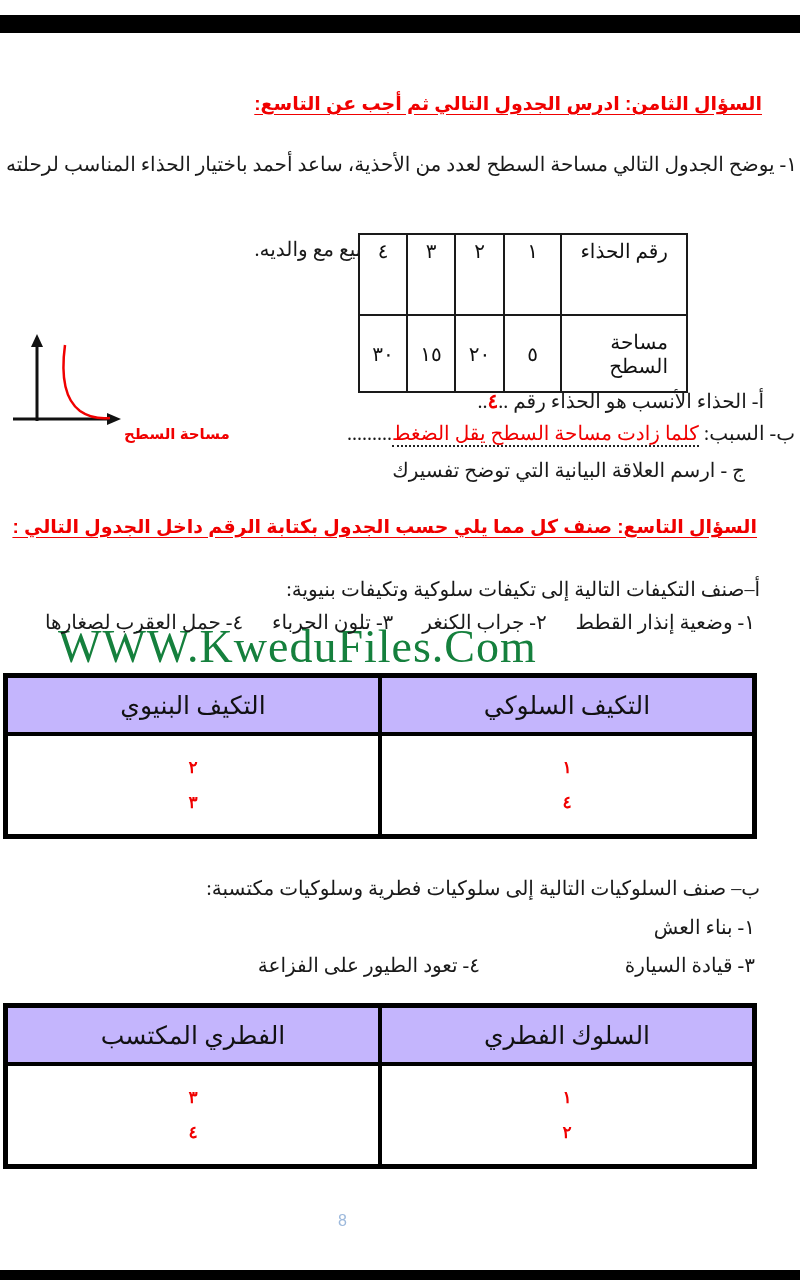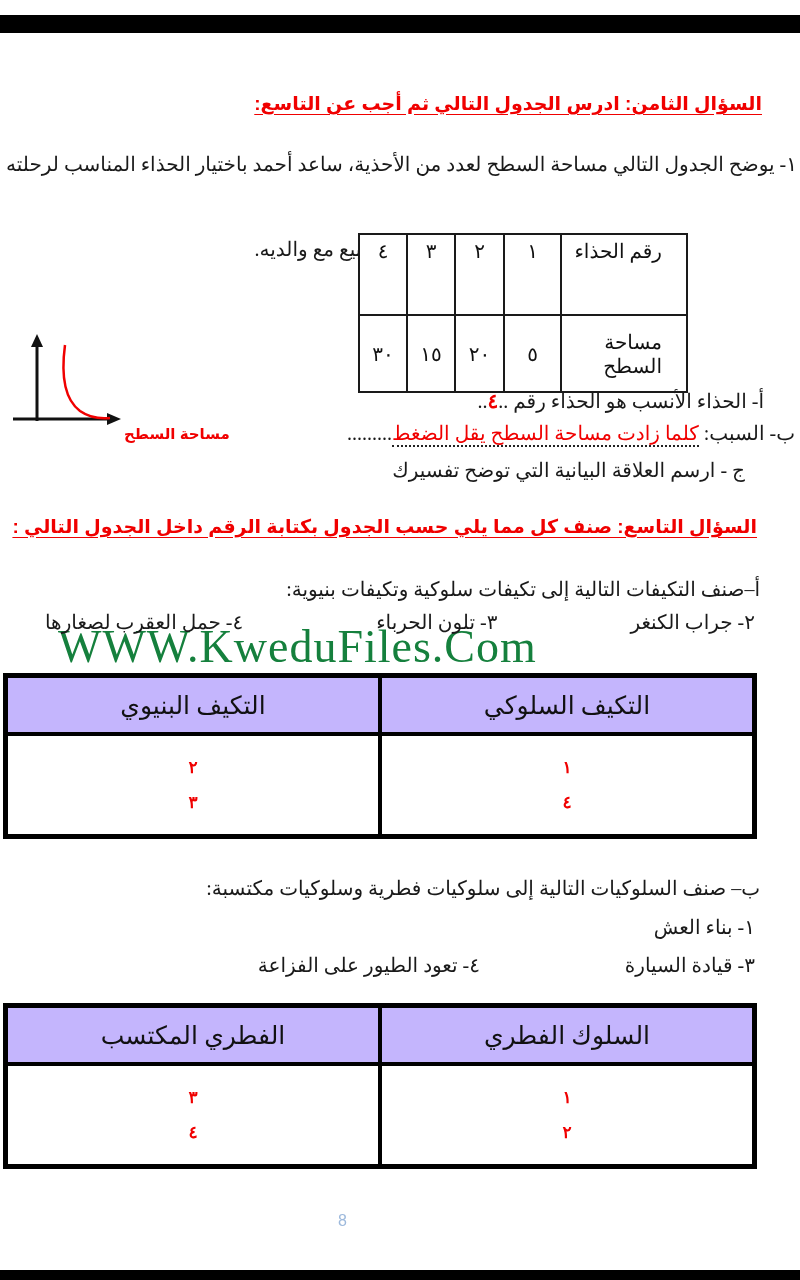--- a/index.html
+++ b/index.html
@@ -16,21 +16,21 @@
   }
   .body-text{font-size:20px;color:#1a1a1a;}
   .red{color:#f00000;}
   .dotted-ans{border-bottom:2px dotted #222;padding-bottom:1px;}
   
   table{border-collapse:collapse;}
   .t1{position:absolute;left:358px;top:233px;table-layout:fixed;direction:rtl;}
   .t1 td{border:2px solid #1a1a1a;font-size:20px;text-align:center;background:#fff;}
   .t1 .r1 td{height:74px;vertical-align:top;padding-top:4px;}
   .t1 .r2 td{height:73px;vertical-align:middle;}
-  .t1 td.lbl{text-align:right;padding-right:24px;}
+  .t1 td.lbl{text-align:right;padding-right:18px;}
   
   .tc{position:absolute;left:3px;table-layout:fixed;direction:rtl;width:754px;}
   .tc th{border:4px solid #000;font-size:25px;font-weight:normal;text-align:center;height:52px;background:#c4b5fd;}
   .tc td{border:4px solid #000;height:96px;vertical-align:middle;background:#fff;}
   .tc{border:5px solid #000;}
   .stack{display:flex;flex-direction:column;align-items:center;gap:18px;}
   .stack div{color:#f00000;font-weight:bold;font-size:17px;line-height:1;}
   .items-row{display:flex;justify-content:space-between;direction:rtl;}
   .watermark{
     position:absolute;left:58px;top:608px;z-index:1;direction:ltr;
@@ -99,20 +99,21 @@
   </svg>
   <div class="abs rtl graph-label" style="left:124px;top:425px;">مساحة السطح</div>
 
   <div class="abs rtl red-title" style="right:43px;top:515px;">السؤال التاسع: صنف كل مما يلي حسب الجدول  بكتابة الرقم داخل الجدول التالي :</div>
 
   <div class="abs rtl body-text" style="right:40px;top:577px;">أ–صنف التكيفات التالية إلى تكيفات سلوكية وتكيفات بنيوية:</div>
 
   <div class="watermark">WWW.KweduFiles.Com</div>
 
   <div class="abs rtl body-text items-row z2" style="right:45px;top:610px;width:710px;">
+    <span>١- وضعية إنذار القطط</span>
     <span>٢- جراب الكنغر</span>
     <span>٣- تلون الحرباء</span>
     <span>٤- حمل العقرب لصغارها</span>
   </div>
 
   <table class="tc" style="top:673px;">
     <tbody>
         <tr>
       <th>التكيف السلوكي</th>
       <th>التكيف البنيوي</th>

